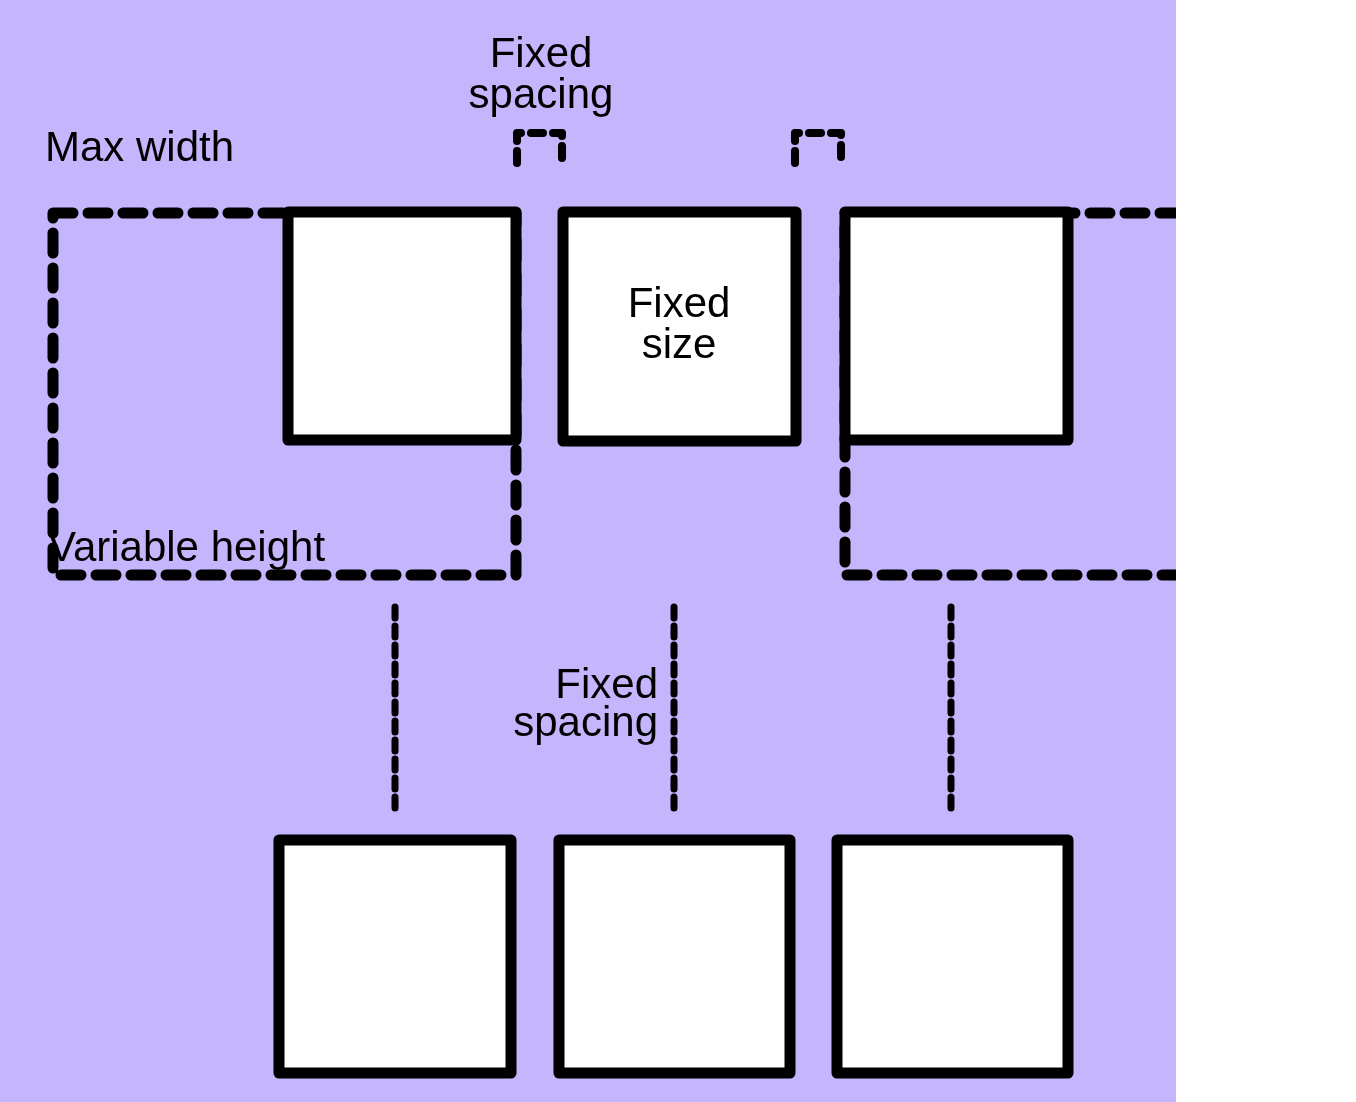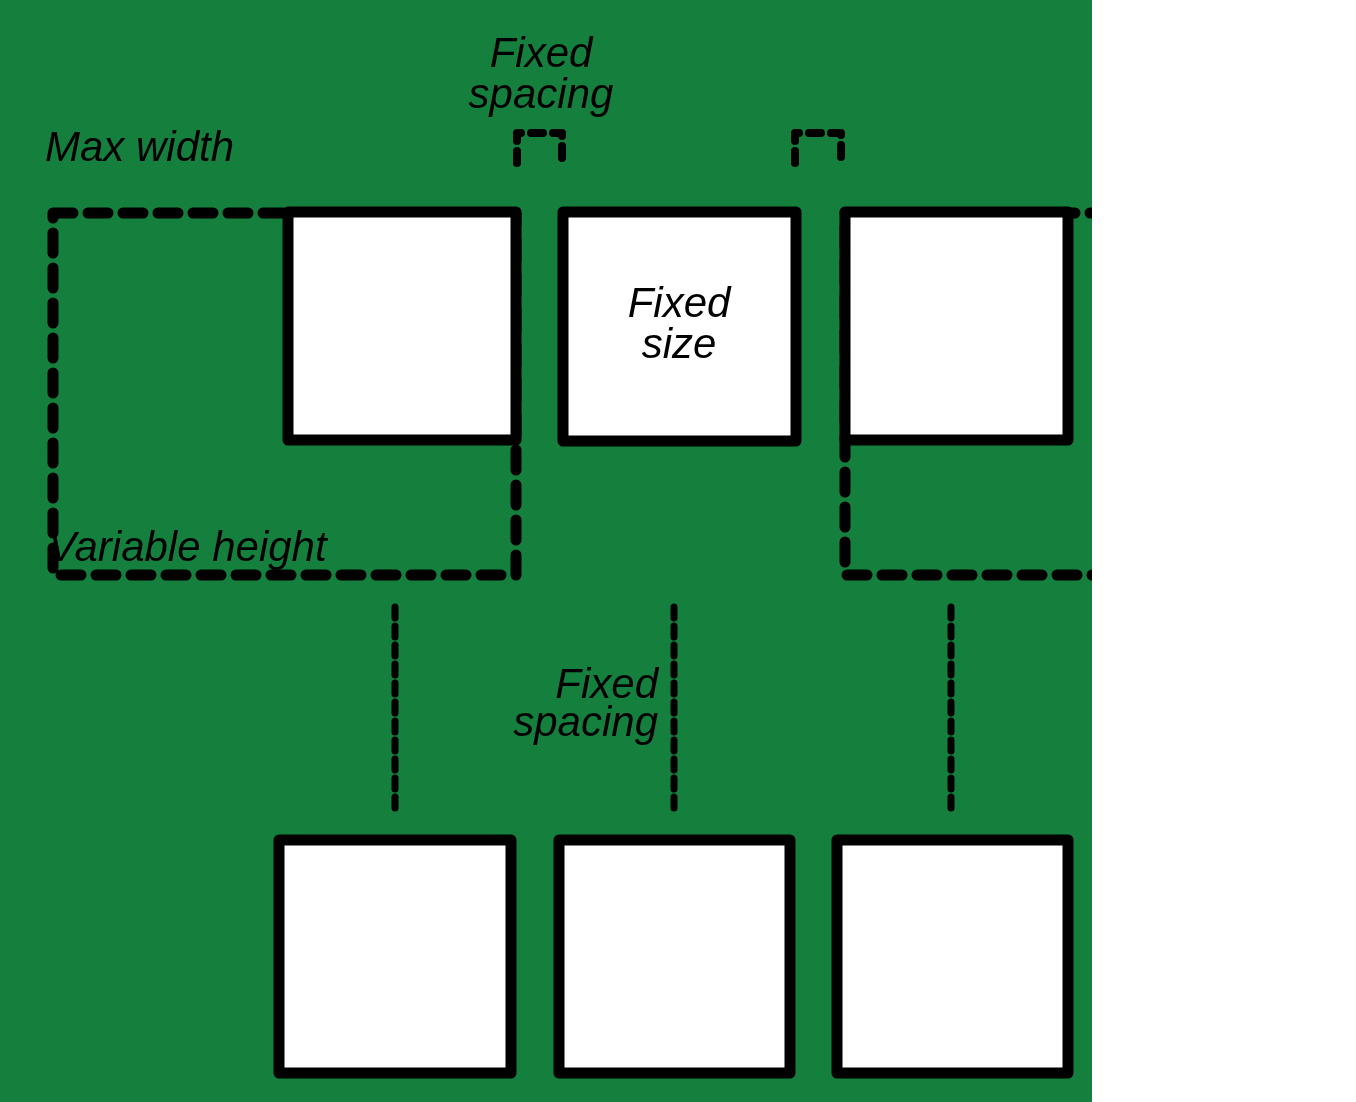--- a/index.html
+++ b/index.html
@@ -2,25 +2,24 @@
 <html><head>
 <meta charset="utf-8">
 <style>
   html, body {
     margin: 0;
     padding: 0;
     background: #ffffff;
   }
   .canvas {
     position: relative;
-    width: 1092px;
+    width: 1176px;
     height: 1102px;
-    background: #15803d;
+    background: #c4b5fd;
     overflow: hidden;
-    font-style: italic;
   }
   svg {
     display: block;
   }
   text {
     font-family: "Liberation Sans", sans-serif;
     font-size: 42px;
     fill: #000000;
   }
 </style>

